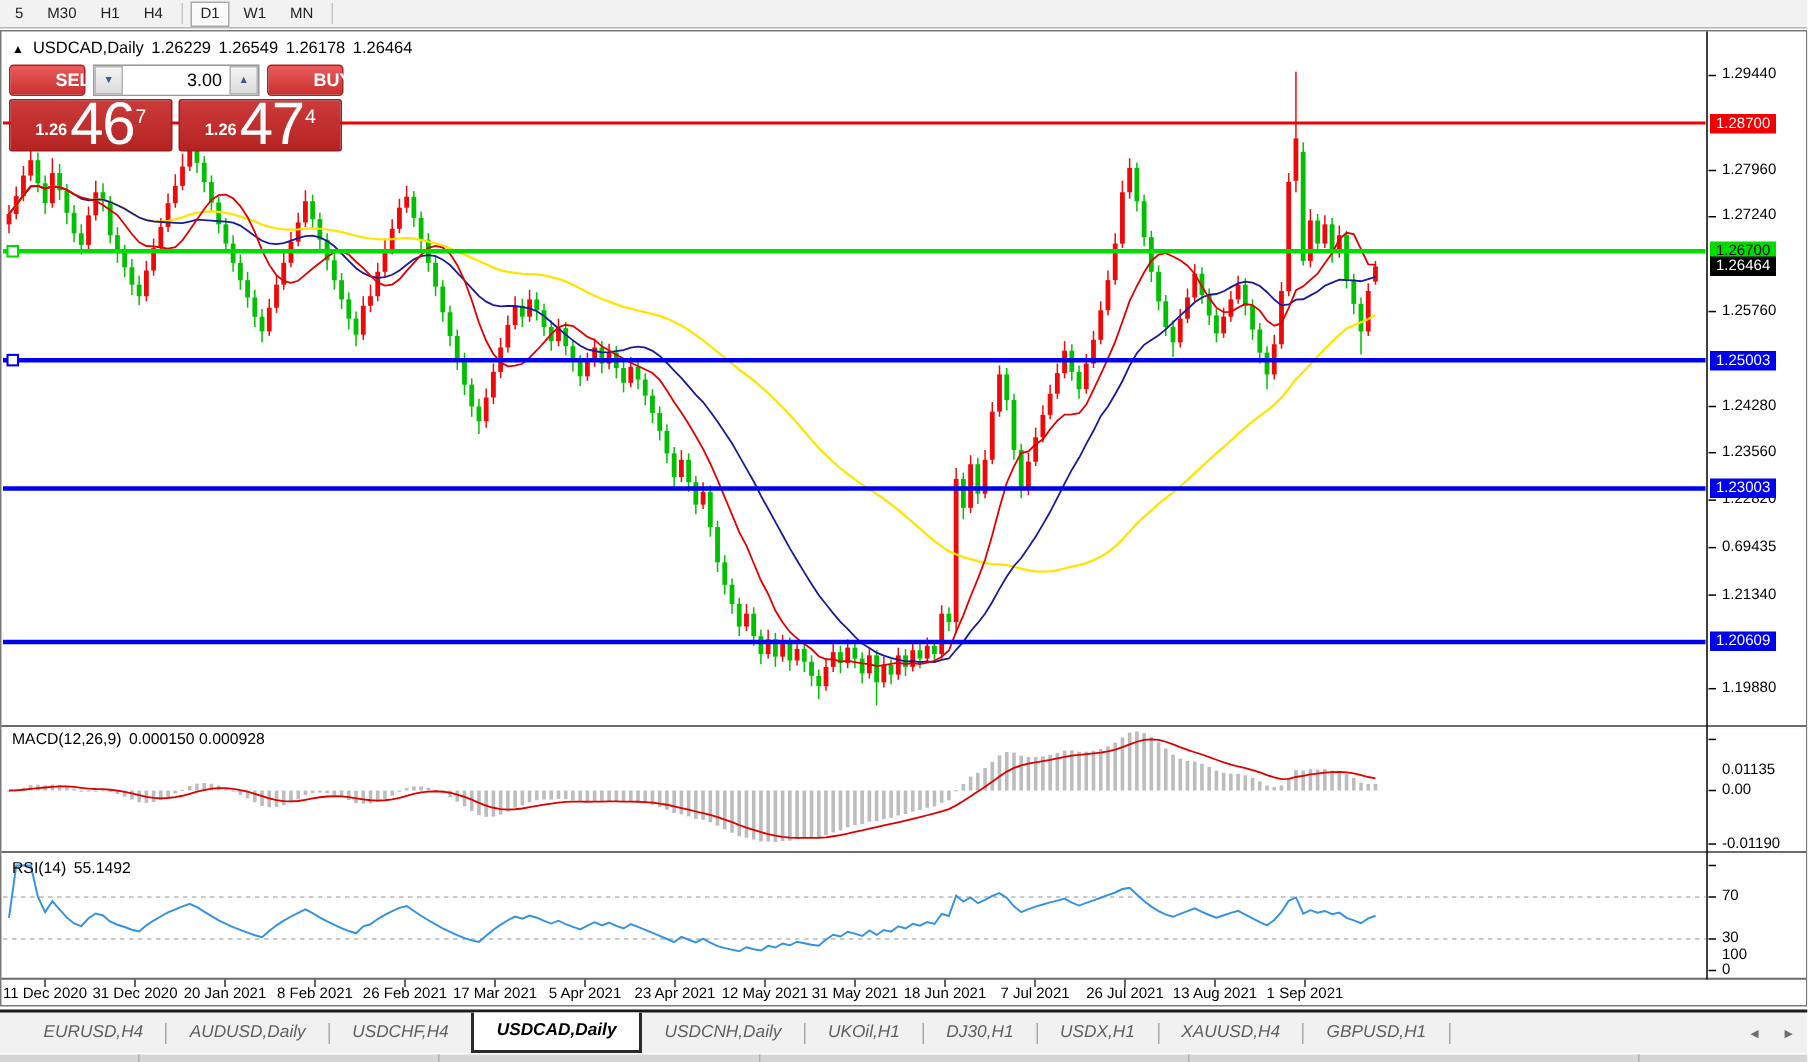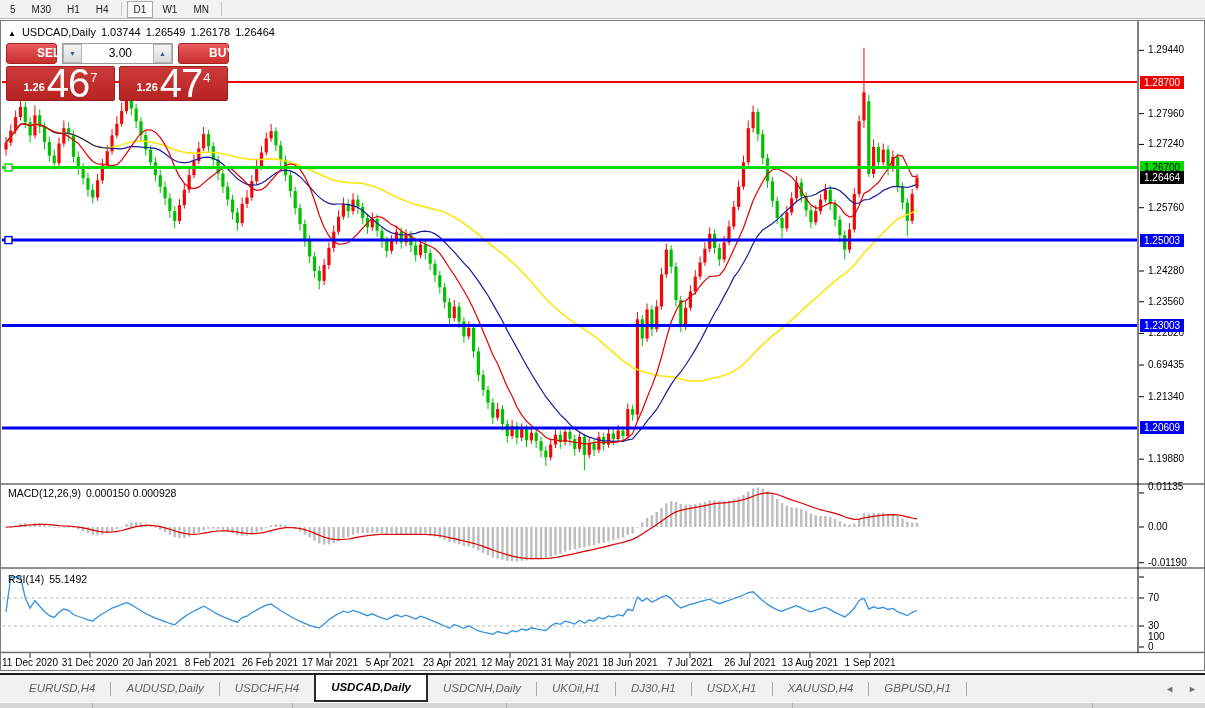--- a/index.html
+++ b/index.html
@@ -25,21 +25,21 @@
 
   
   .trade-panel { position:absolute; left:6px; top:22px; width:223px; z-index:5; }
   .tp-row1 { display:flex; align-items:center; height:22px; }
   .tp-btn { width:51px; height:21px; border:1px solid #a92222; border-radius:3px;
             background:linear-gradient(#ea5c5c,#c92f2f); color:#fff; font-size:12px; font-weight:600;
             font-family:inherit; text-align:center; line-height:19px; cursor:pointer;padding-left:30px; }
   .spinner { display:flex; width:111px; height:21px; margin:0 5px; border:1px solid #9a9a9a; background:#e8e8e8; }
   .spin-btn { width:19px; height:100%; background:linear-gradient(#f6f6f6,#d9d9d9); border:none; outline:1px solid #b5b5b5; outline-offset:-1px;
               color:#3c5a96; font-size:7px; line-height:19px; text-align:center; cursor:pointer; font-family:inherit; }
-  .vol { flex:1; background:#fff; font-size:12px; line-height:19px; text-align:right; padding-right:21px; }
+  .vol { flex:1; background:#fff; font-size:12px; line-height:19px; text-align:right; padding-right:5px; }
   .tp-row2 { display:flex; margin-top:2px; }
   .tile { width:109px; height:35px; border:1px solid #9e1d1d; border-radius:2px;
           background:linear-gradient(#cd3a3a,#b52323); color:#fff; cursor:pointer;
           display:flex; justify-content:center; align-items:flex-end; padding-bottom:1px; }
   .tile + .tile { margin-left:4px; }
   .tile .pfx { font-size:11px; font-weight:700; margin:0 2px 6px 0; }
   .tile .big { font-size:40px; line-height:31px; letter-spacing:-1px; }
   .tile .sup { font-size:13px; align-self:flex-start; margin-top:3px; margin-left:1px; }
 
   
@@ -704,21 +704,21 @@
         <rect x="910.96" width="2.4" y="502.7038189910419" height="4.296181008958115" fill="#bdbdbd"></rect>
         <rect x="915.78" width="2.4" y="502.63697611235847" height="4.363023887641532" fill="#bdbdbd"></rect>
       </g>
       <polyline points="6.0,507.0 10.8,506.9 15.6,506.5 20.5,505.9 25.3,505.4 30.1,505.0 34.9,504.6 39.7,504.3 44.6,504.3 49.4,504.6 54.2,505.2 59.0,505.7 63.8,506.0 68.7,506.1 73.5,506.5 78.3,507.1 83.1,507.9 87.9,508.9 92.8,510.1 97.6,511.2 102.4,511.9 107.2,512.2 112.0,512.0 116.9,511.4 121.7,510.5 126.5,509.2 131.3,507.8 136.1,506.7 141.0,505.8 145.8,505.4 150.6,505.4 155.4,505.9 160.2,506.7 165.1,507.8 169.9,509.2 174.7,510.8 179.5,512.3 184.3,513.4 189.2,514.1 194.0,514.3 198.8,514.0 203.6,513.2 208.4,512.3 213.3,511.5 218.1,511.0 222.9,510.8 227.7,510.9 232.5,511.4 237.4,512.2 242.2,512.9 247.0,513.5 251.8,513.7 256.6,513.5 261.5,512.9 266.3,511.9 271.1,510.6 275.9,509.3 280.7,508.3 285.6,507.7 290.4,507.5 295.2,507.8 300.0,508.5 304.8,509.7 309.7,511.3 314.5,513.1 319.3,515.2 324.1,517.1 328.9,518.5 333.8,519.4 338.6,519.7 343.4,519.5 348.2,519.0 353.0,518.1 357.9,517.2 362.7,516.4 367.5,515.7 372.3,515.1 377.1,514.6 382.0,514.4 386.8,514.4 391.6,514.5 396.4,514.4 401.2,514.4 406.1,514.3 410.9,514.3 415.7,514.4 420.5,514.4 425.3,514.5 430.2,514.7 435.0,515.1 439.8,515.7 444.6,516.5 449.4,517.6 454.3,518.7 459.1,519.8 463.9,521.0 468.7,522.1 473.5,523.3 478.4,524.8 483.2,526.4 488.0,528.1 492.8,530.0 497.6,531.7 502.5,533.3 507.3,534.8 512.1,536.1 516.9,537.1 521.7,537.9 526.6,538.4 531.4,538.6 536.2,538.6 541.0,538.6 545.8,538.5 550.7,538.2 555.5,537.5 560.3,536.7 565.1,535.7 569.9,534.6 574.8,533.6 579.6,532.4 584.4,531.4 589.2,530.3 594.0,529.3 598.9,528.2 603.7,527.1 608.5,525.9 613.3,524.7 618.1,523.5 623.0,522.3 627.8,520.9 632.6,519.4 637.4,516.9 642.2,514.0 647.1,510.8 651.9,507.7 656.7,504.5 661.5,501.2 666.3,497.7 671.2,494.4 676.0,491.9 680.8,490.3 685.6,489.1 690.4,488.3 695.3,487.4 700.1,486.6 704.9,485.6 709.7,484.6 714.5,483.7 719.4,483.2 724.2,482.8 729.0,482.3 733.8,481.7 738.6,480.9 743.5,479.7 748.3,478.1 753.1,476.2 757.9,474.5 762.7,473.3 767.6,472.9 772.4,473.3 777.2,474.5 782.0,476.2 786.8,478.1 791.7,479.9 796.5,481.5 801.3,483.0 806.1,484.7 810.9,486.5 815.8,488.2 820.6,489.7 825.4,491.0 830.2,492.1 835.0,493.4 839.9,494.9 844.7,496.7 849.5,498.3 854.3,499.4 859.1,499.2 864.0,498.0 868.8,497.2 873.6,496.3 878.4,495.7 883.2,495.1 888.1,494.8 892.9,494.6 897.7,494.9 902.5,495.6 907.3,496.8 912.2,498.0 917.0,498.9" fill="none" stroke="#dd0000" stroke-width="1.2"></polyline>
       <line x1="2" y1="578" x2="1137" y2="578" stroke="#b8b8b8" stroke-width="1" stroke-dasharray="3,3"></line>
       <line x1="2" y1="606" x2="1137" y2="606" stroke="#b8b8b8" stroke-width="1" stroke-dasharray="3,3"></line>
       <polyline points="6.0,592.0 10.8,557.0 15.6,557.0 20.5,557.0 25.3,578.0 30.1,588.1 34.9,580.7 39.7,586.2 44.6,591.7 49.4,595.6 54.2,597.4 59.0,592.2 63.8,589.0 68.7,590.3 73.5,594.5 78.3,596.5 83.1,598.0 87.9,599.8 92.8,601.0 97.6,596.9 102.4,593.7 107.2,591.0 112.0,588.2 116.9,586.3 121.7,584.3 126.5,582.6 131.3,584.7 136.1,587.7 141.0,590.7 145.8,593.6 150.6,595.9 155.4,598.1 160.2,599.9 165.1,601.7 169.9,603.5 174.7,604.8 179.5,600.6 184.3,596.9 189.2,593.8 194.0,591.0 198.8,588.6 203.6,586.2 208.4,588.8 213.3,591.7 218.1,594.3 222.9,596.6 227.7,598.7 232.5,600.7 237.4,602.2 242.2,597.6 247.0,596.2 251.8,592.7 256.6,589.9 261.5,587.4 266.3,585.2 271.1,584.0 275.9,587.3 280.7,590.5 285.6,593.5 290.4,596.3 295.2,599.0 300.0,601.3 304.8,603.4 309.7,605.4 314.5,606.9 319.3,607.9 324.1,603.9 328.9,599.8 333.8,596.4 338.6,593.5 343.4,591.1 348.2,592.5 353.0,590.4 357.9,591.8 362.7,593.9 367.5,595.7 372.3,593.8 377.1,596.1 382.0,597.9 386.8,599.6 391.6,597.1 396.4,594.8 401.2,596.9 406.1,595.1 410.9,597.2 415.7,599.0 420.5,596.1 425.3,597.9 430.2,599.9 435.0,601.9 439.8,603.9 444.6,606.0 449.4,608.1 454.3,604.5 459.1,606.5 463.9,608.3 468.7,605.7 473.5,608.5 478.4,610.8 483.2,612.1 488.0,613.1 492.8,614.2 497.6,611.5 502.5,612.8 507.3,613.7 512.1,610.6 516.9,611.7 521.7,609.0 526.6,610.2 531.4,607.8 536.2,608.8 541.0,609.8 545.8,610.5 550.7,606.3 555.5,603.2 560.3,604.3 565.1,601.2 569.9,602.4 574.8,604.0 579.6,600.3 584.4,603.3 589.2,600.0 594.0,601.1 598.9,597.5 603.7,599.0 608.5,595.9 613.3,597.1 618.1,594.7 623.0,596.0 627.8,589.3 632.6,590.7 637.4,577.1 642.2,581.1 647.1,578.3 651.9,582.1 656.7,579.9 661.5,577.2 666.3,575.4 671.2,578.6 676.0,584.2 680.8,588.1 685.6,586.1 690.4,584.4 695.3,583.0 700.1,581.6 704.9,580.4 709.7,579.1 714.5,581.7 719.4,583.7 724.2,581.9 729.0,580.3 733.8,578.5 738.6,576.8 743.5,575.0 748.3,572.7 753.1,571.8 757.9,576.3 762.7,580.6 767.6,584.4 772.4,587.4 777.2,589.8 782.0,591.2 786.8,589.2 791.7,587.4 796.5,585.6 801.3,587.9 806.1,590.0 810.9,591.8 815.8,590.2 820.6,588.6 825.4,587.2 830.2,589.7 835.0,592.3 839.9,594.7 844.7,596.9 849.5,593.3 854.3,588.0 859.1,580.5 864.0,578.3 868.8,589.1 873.6,586.8 878.4,588.5 883.2,587.3 888.1,589.5 892.9,588.4 897.7,591.9 902.5,593.6 907.3,595.5 912.2,592.3 917.0,590.5" fill="none" stroke="#3492e0" stroke-width="1.3"></polyline>
     </svg>
 
   <div class="ohlc">
-    <span class="mark">▲</span><span class="sym">USDCAD,Daily</span><span class="v">1.03744</span><span class="v">1.26549</span><span class="v">1.26178</span><span class="v">1.26464</span>
+    <span class="mark">▲</span><span class="sym">USDCAD,Daily</span><span class="v">1.26229</span><span class="v">1.26549</span><span class="v">1.26178</span><span class="v">1.26464</span>
   </div>
 
   <div class="trade-panel">
     <div class="tp-row1">
       <button class="tp-btn">SELL</button>
       <div class="spinner">
         <button class="spin-btn">▼</button>
         <div class="vol">3.00</div>
         <button class="spin-btn">▲</button>
       </div>
@@ -755,21 +755,21 @@
       <div class="ytick" style="top: 307.429px;">1.22820</div>
       <div class="ytick" style="top: 339.071px;">0.69435</div>
       <div class="ytick" style="top: 370.714px;">1.21340</div>
       <div class="ytick" style="top: 433.143px;">1.19880</div>
       <div class="ylab" style="top: 55.5px; background: rgb(240, 0, 0); color: rgb(255, 255, 255);">1.28700</div>
       <div class="ylab" style="top: 141.02px; background: rgb(0, 220, 0); color: rgb(0, 0, 0);">1.26700</div>
       <div class="ylab" style="top: 213.584px; background: rgb(0, 0, 240); color: rgb(255, 255, 255);">1.25003</div>
       <div class="ylab" style="top: 299.104px; background: rgb(0, 0, 240); color: rgb(255, 255, 255);">1.23003</div>
       <div class="ylab" style="top: 401.471px; background: rgb(0, 0, 240); color: rgb(255, 255, 255);">1.20609</div>
       <div class="ylab" style="top: 151.111px; background: rgb(0, 0, 0); color: rgb(255, 255, 255);">1.26464</div>
-      <div class="ytick" style="top: 461px;">0.01135</div>
+      <div class="ytick" style="top: 488px;">0.01135</div>
       <div class="ytick" style="top: 501px;">0.00</div>
       <div class="ytick" style="top: 536.7px;">-0.01190</div>
       <div class="ytick" style="top: 563px; margin-top: 48px;">100</div>
       <div class="ytick" style="top: 572px;">70</div>
       <div class="ytick" style="top: 600px;">30</div>
       <div class="ytick" style="top: 621px;">0</div>
     </div>
 </div>
 
 <div id="x-axis">

